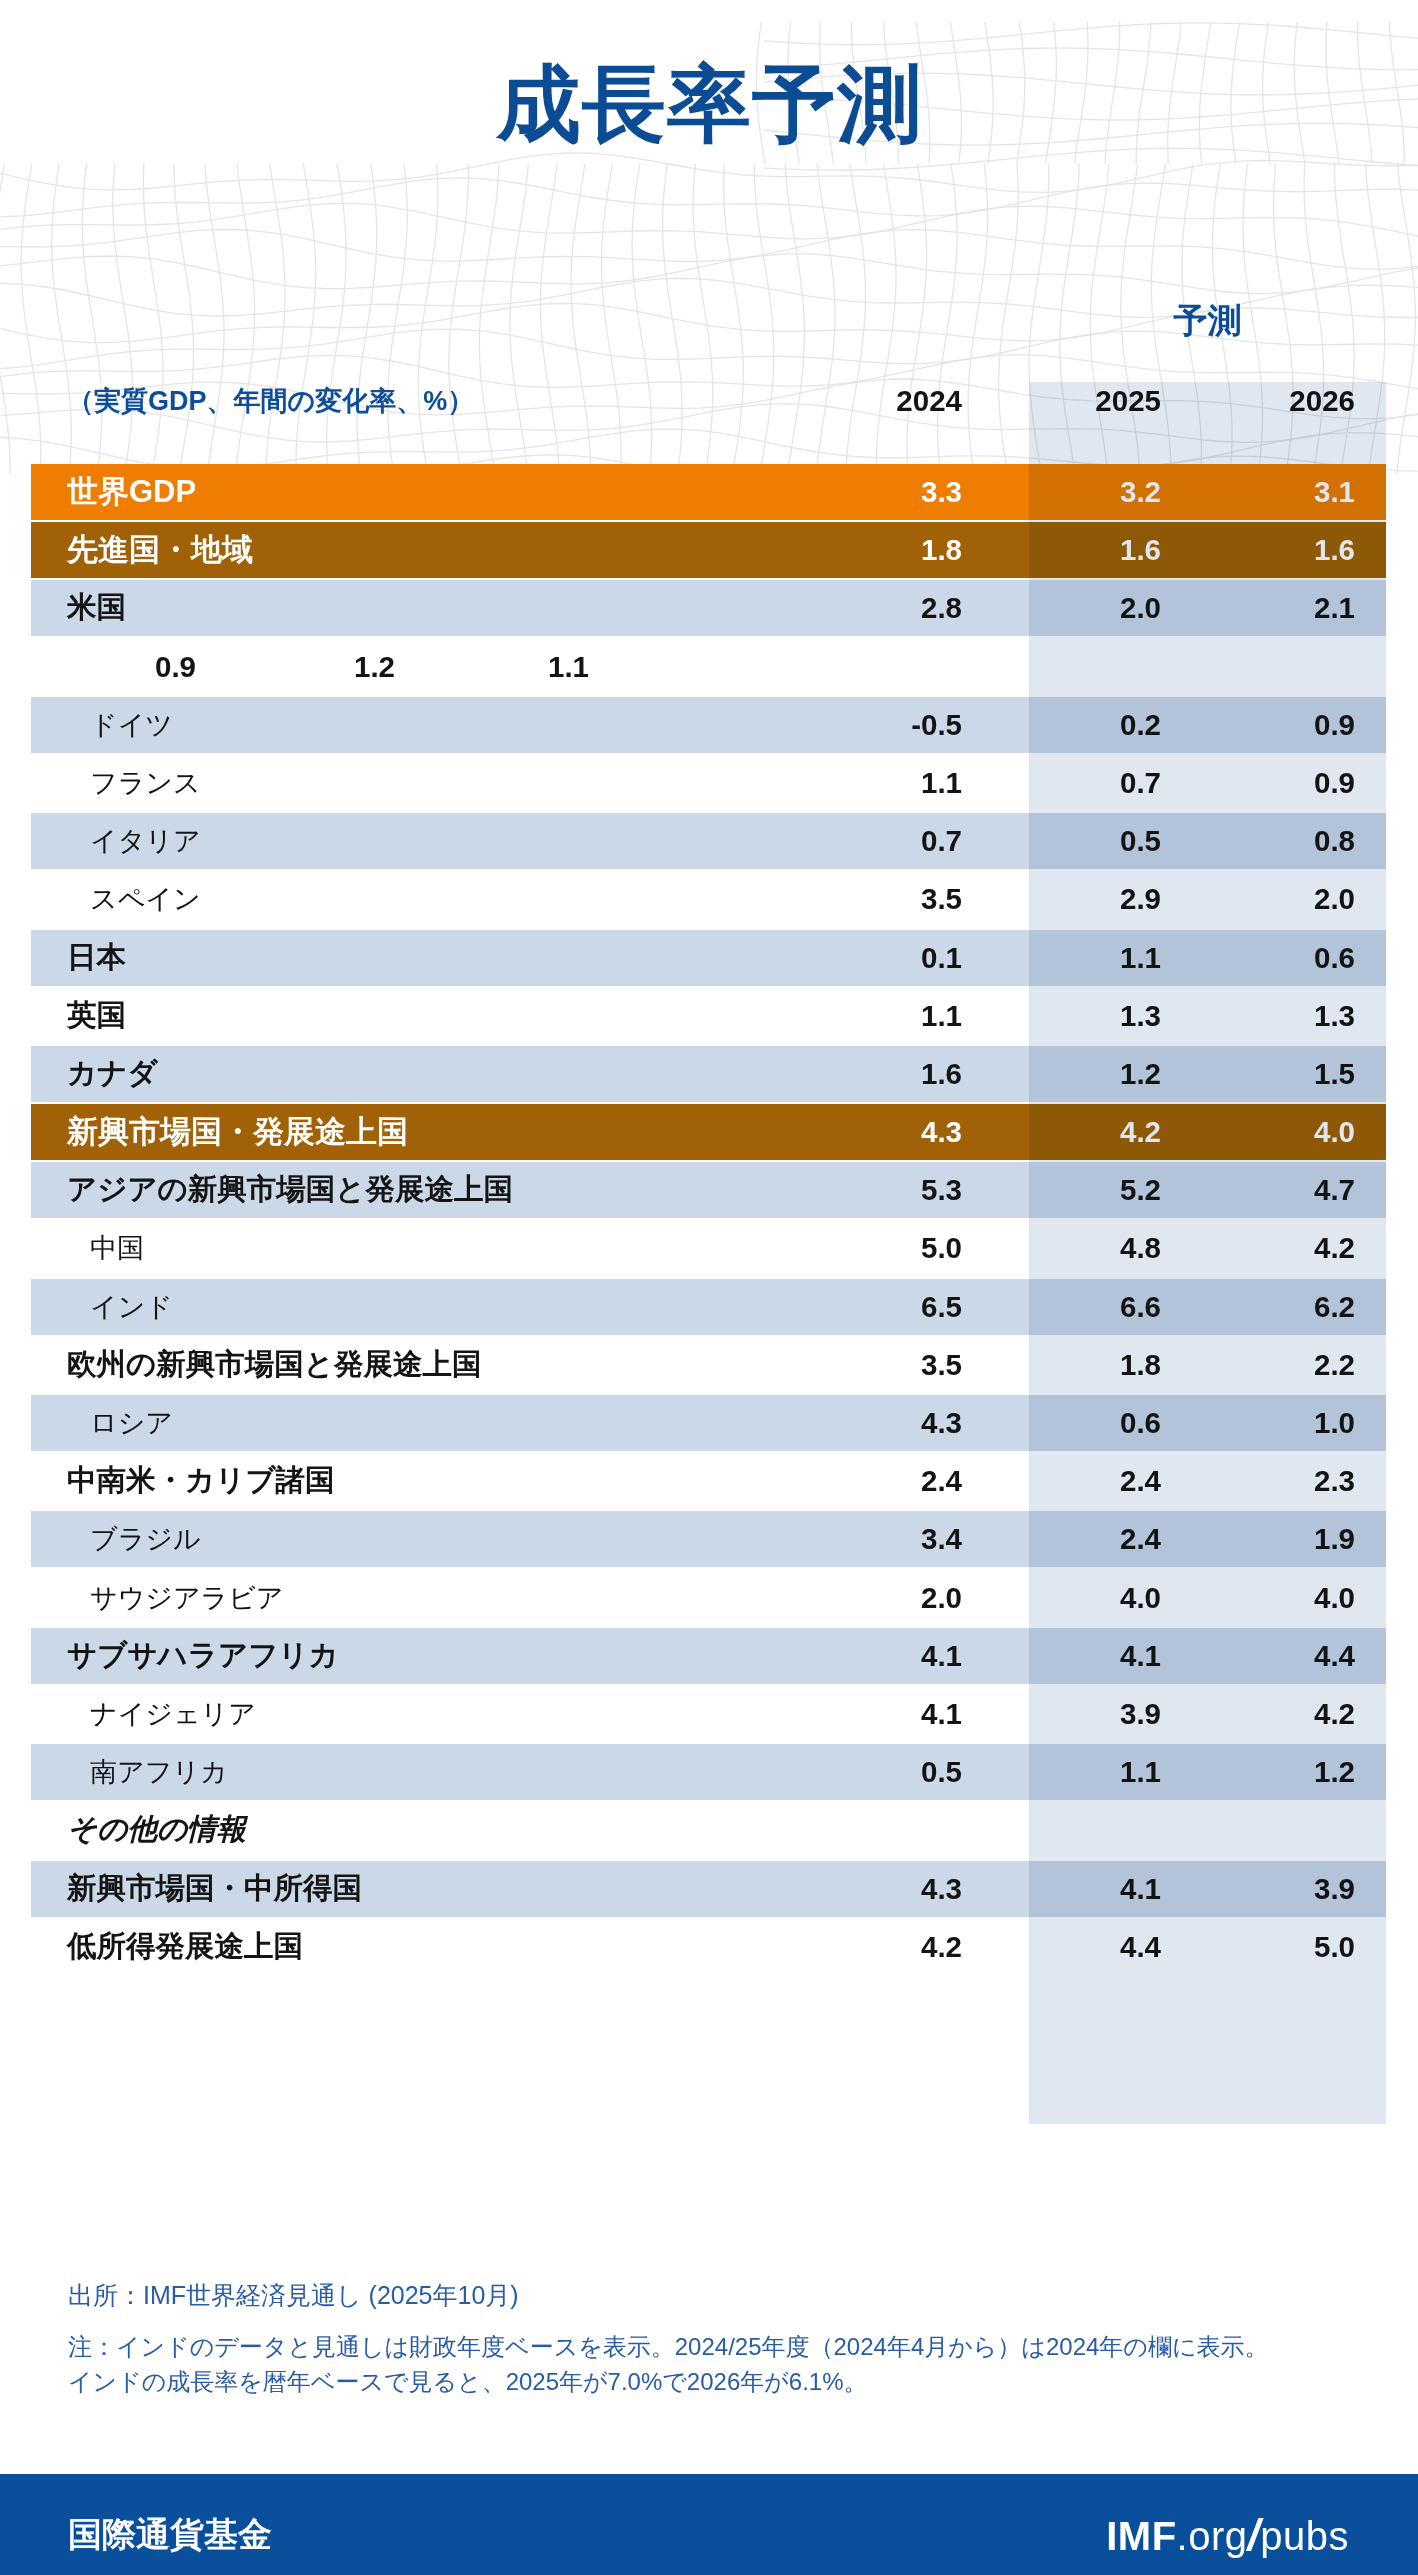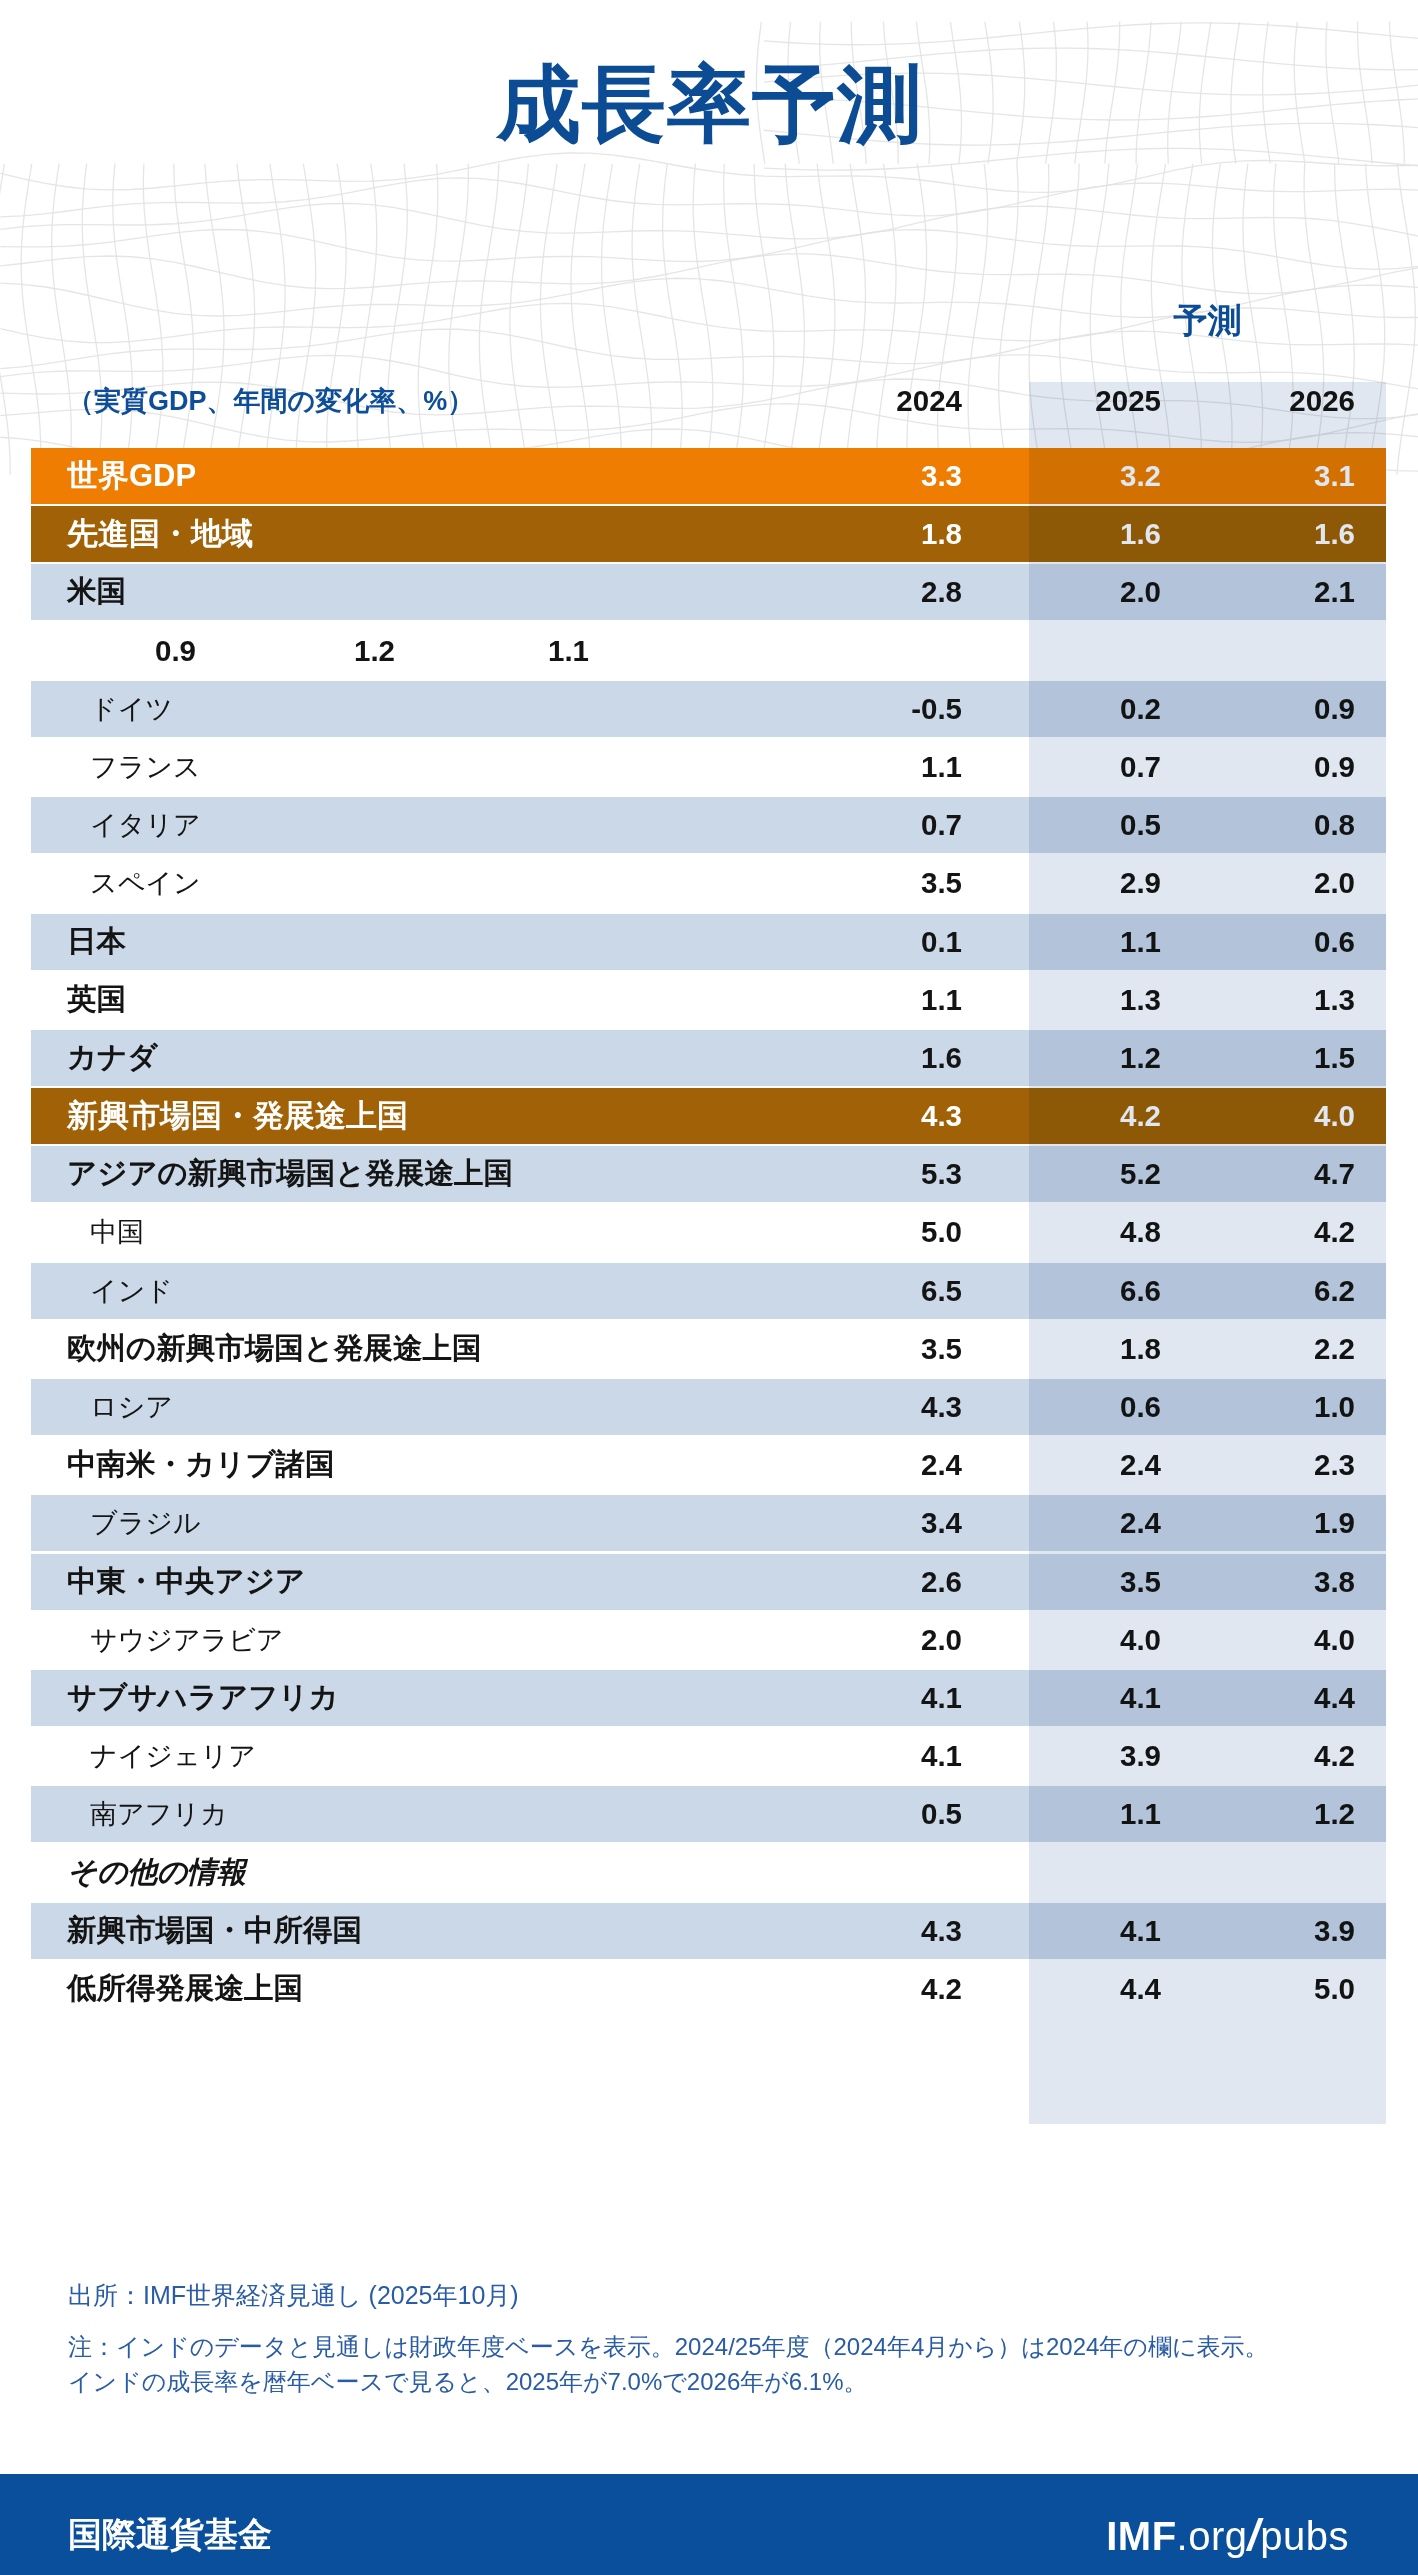--- a/index.html
+++ b/index.html
@@ -27,21 +27,21 @@
     display:flex;align-items:center;
   }
   .unit-label{flex:1;padding-left:36px;font-size:27px;font-weight:700;color:#0E4E98;}
   .yh{font-size:31px;font-weight:700;color:#141414;}
   
   .v{box-sizing:border-box;width:196px;padding-right:31px;text-align:right;
      font-size:29.5px;font-weight:700;}
   .v2{width:199px;}
   .v3{width:194px;}
   
-  #gdp-table{position:absolute;left:31px;top:448px;width:1355px;z-index:1;}
+  #gdp-table{position:absolute;left:31px;top:464px;width:1355px;z-index:1;}
   .trow{height:56px;margin-bottom:2.2px;display:flex;align-items:center;color:#141414;}
   .trow .label{flex:1;padding-left:36px;font-size:29.5px;font-weight:700;white-space:nowrap;}
   .trow.indent .label{padding-left:59px;font-size:27px;font-weight:400;}
   .trow.section .label{font-style:italic;}
   .s-white{background:#ffffff;}
   .s-blue{background:#CBD8E7;}
   .s-navy{background:#a16207;color:#ffffff;}
   .s-orange{background:#EE7D01;color:#ffffff;}
   .s-navy .label,.s-orange .label{font-size:31px;}
   
@@ -285,26 +285,20 @@
     <div class="v v1">2.4</div>
     <div class="v v2">2.4</div>
     <div class="v v3">2.3</div>
   </div>
     <div class="trow s-blue indent">
     <div class="label">ブラジル</div>
     <div class="v v1">3.4</div>
     <div class="v v2">2.4</div>
     <div class="v v3">1.9</div>
   </div>
-    <div class="trow s-blue">
-    <div class="label">中東・中央アジア</div>
-    <div class="v v1">2.6</div>
-    <div class="v v2">3.5</div>
-    <div class="v v3">3.8</div>
-  </div>
     <div class="trow s-white indent">
     <div class="label">サウジアラビア</div>
     <div class="v v1">2.0</div>
     <div class="v v2">4.0</div>
     <div class="v v3">4.0</div>
   </div>
     <div class="trow s-blue">
     <div class="label">サブサハラアフリカ</div>
     <div class="v v1">4.1</div>
     <div class="v v2">4.1</div>

